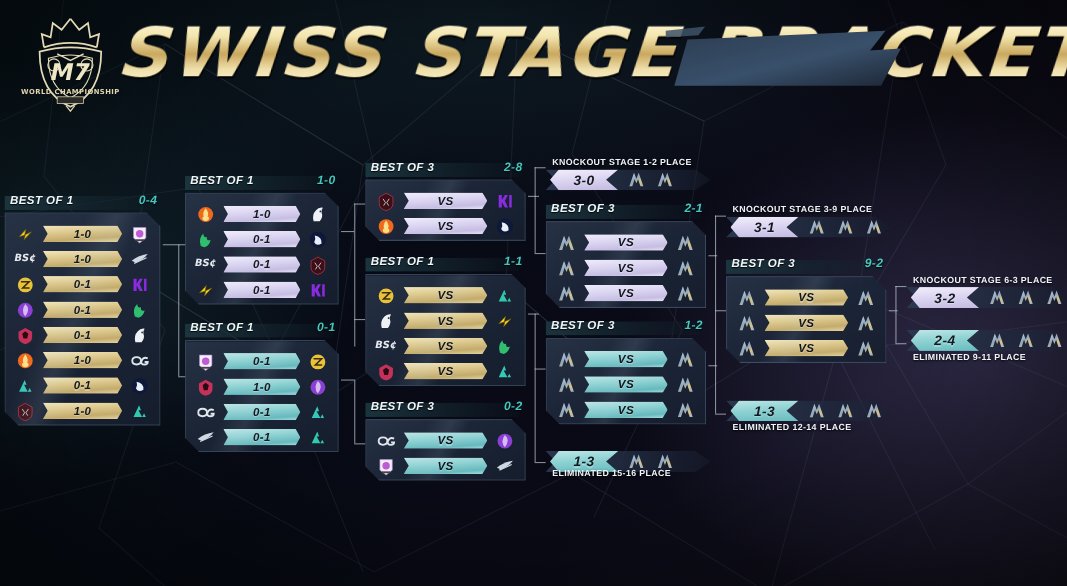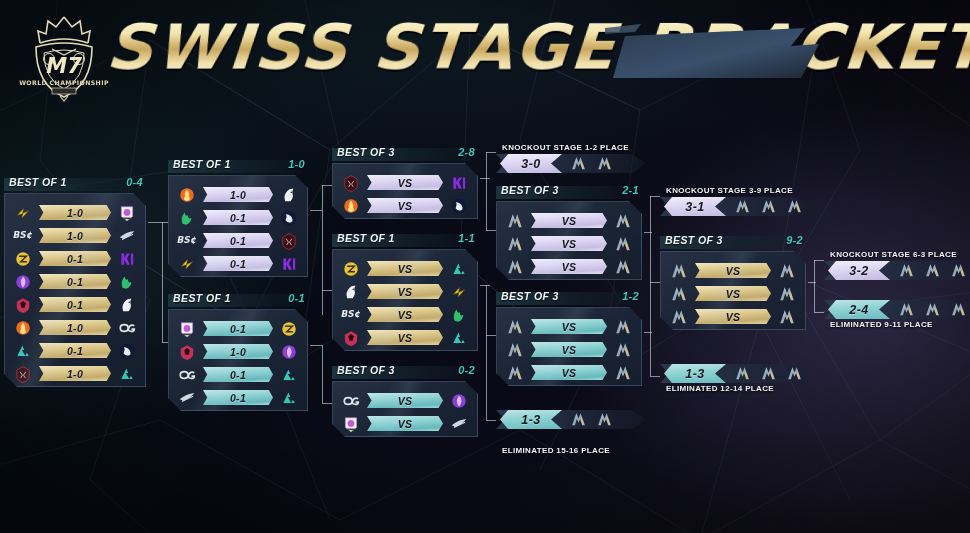--- a/index.html
+++ b/index.html
@@ -1273,17 +1273,17 @@
           <stop offset="0%" stop-color="#cfd9e6"></stop>
                   <stop offset="45%" stop-color="#8fa6bd"></stop>
           <stop offset="70%" stop-color="#d6c48a"></stop>
                   <stop offset="100%" stop-color="#9fb0c4"></stop>
         </linearGradient>
               </defs>
         <path d="M4 27 L12 4 L16 14 L20 4 L28 27 L23 27 L19 15 L16 22 L13 15 L9 27 Z" fill="url(#mgtbd)"></path>
             </svg>
           </span>
         </div>
-        <div class="lbl" style="top: 36px;">ELIMINATED 15-16 PLACE</div>
+        <div class="lbl" style="top: 16px;">ELIMINATED 15-16 PLACE</div>
       </div>
     </div>
 
 </div>
 
 </body></html>

